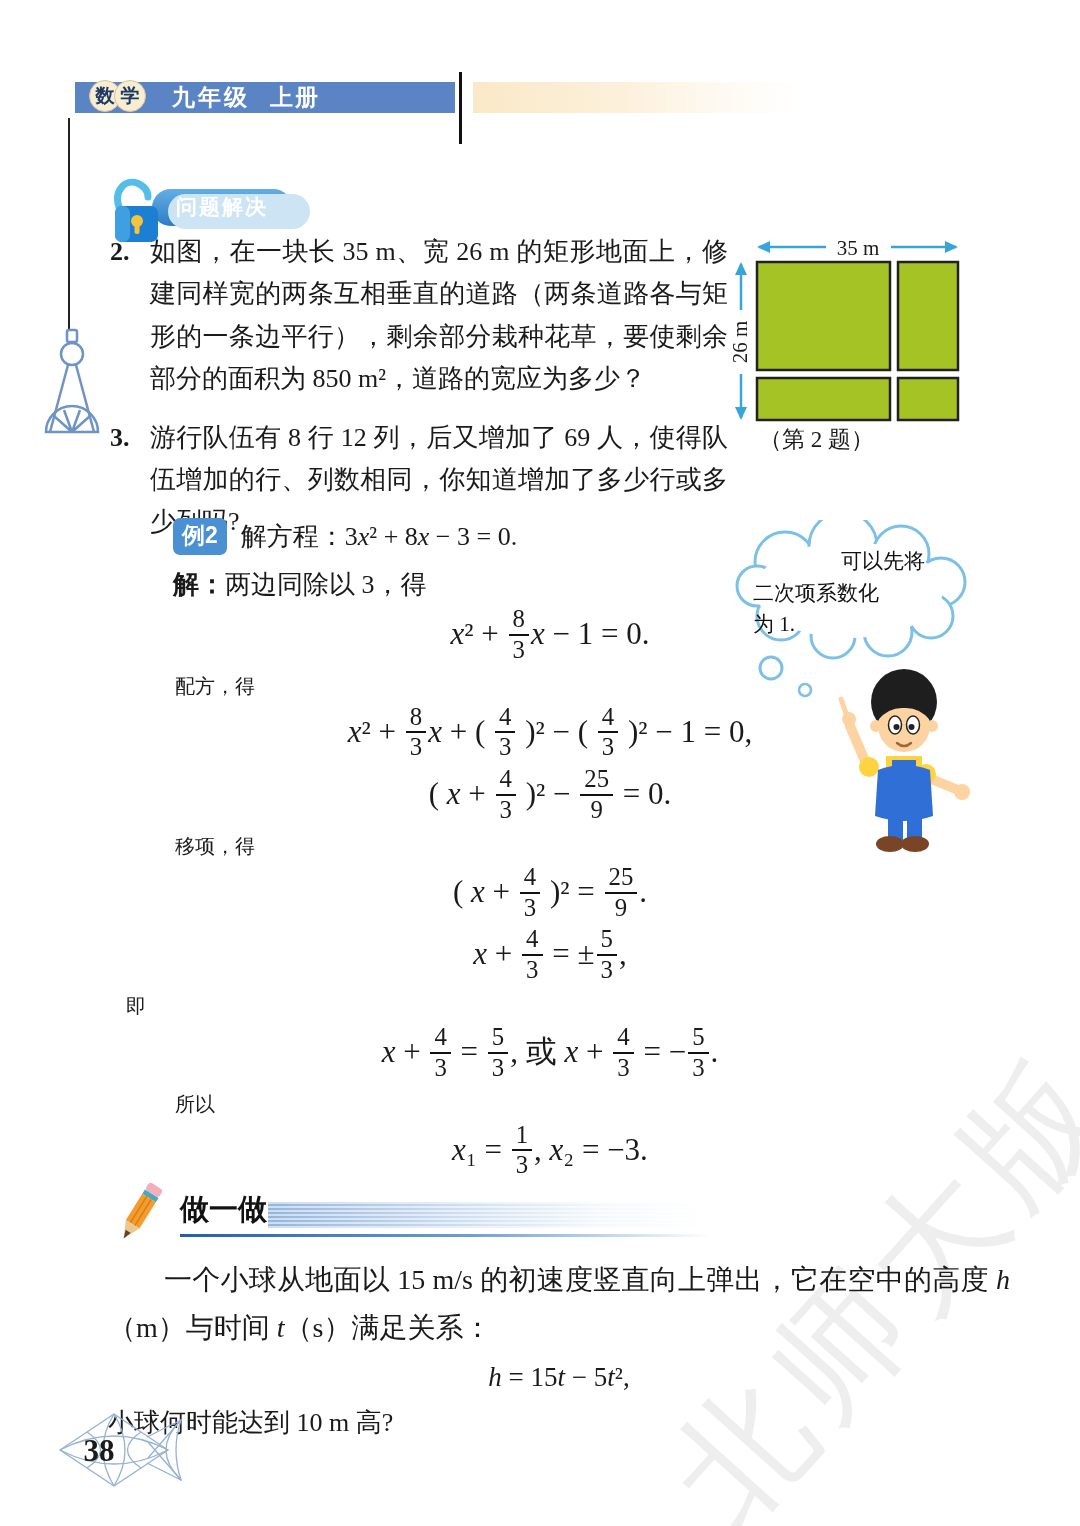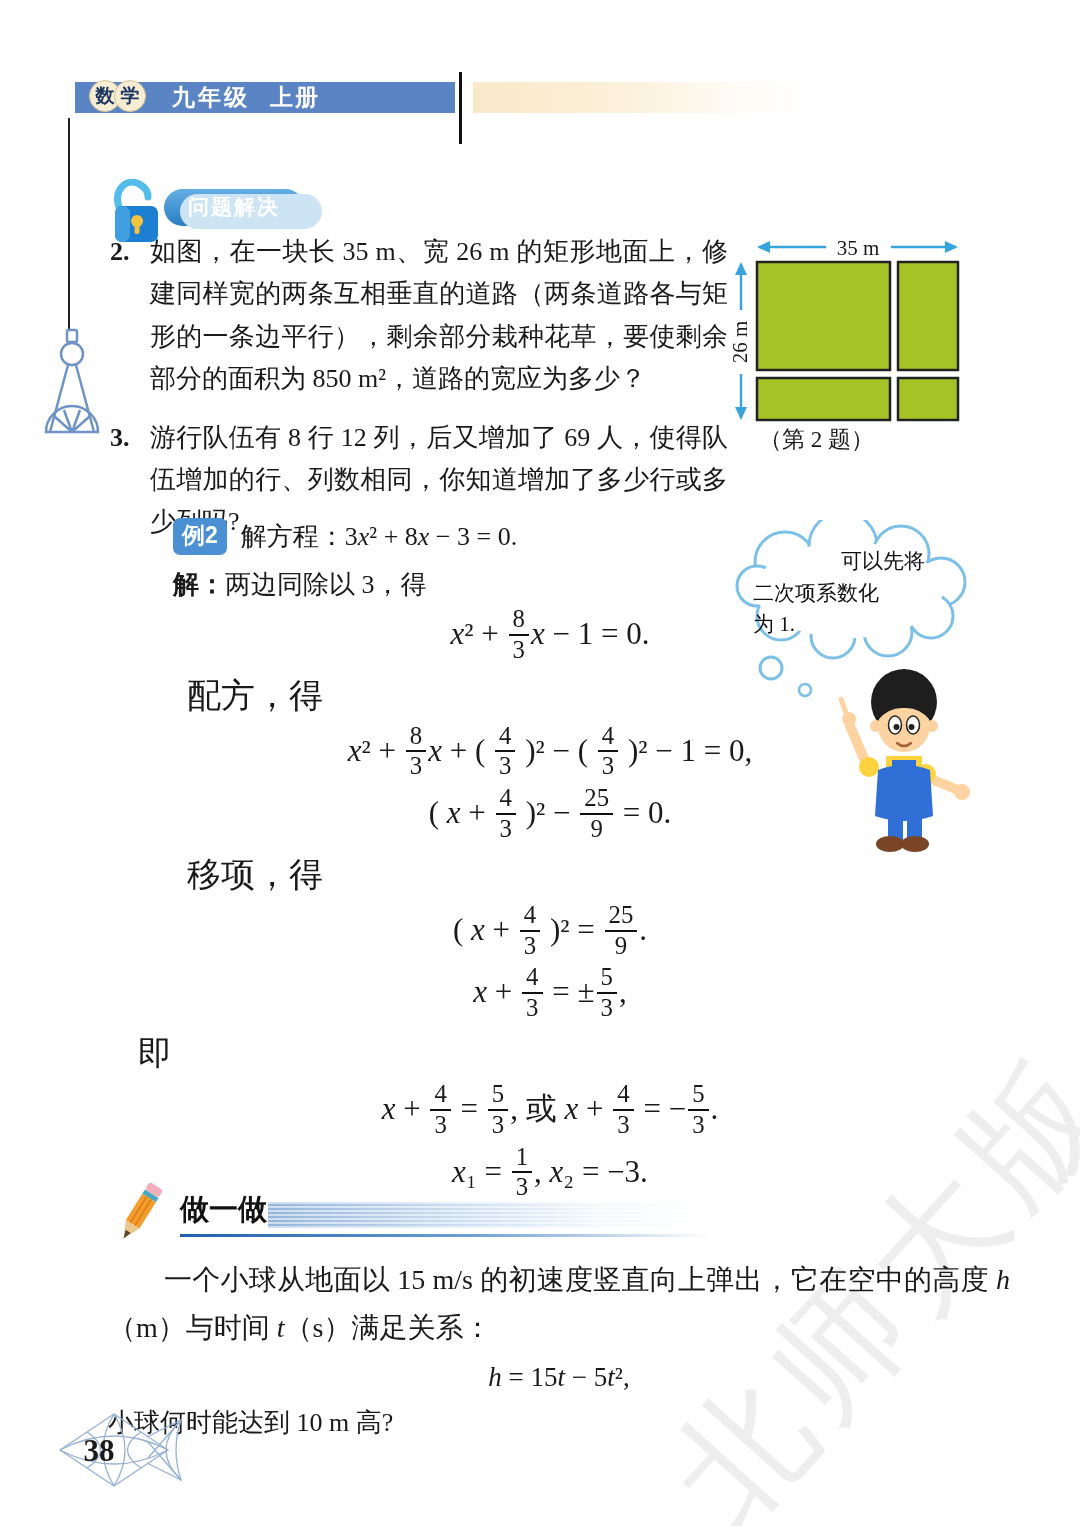--- a/index.html
+++ b/index.html
@@ -19,21 +19,21 @@
   .header-vol{margin-left:20px;color:#fff;font-weight:bold;font-size:23px;letter-spacing:2px;
               font-family:"Liberation Sans","DejaVu Sans",sans-serif;}
   .header-divider{position:absolute;left:459px;top:72px;width:3px;height:72px;background:#111;}
   .cream-bar{position:absolute;left:473px;top:82px;width:330px;height:31px;
              background:linear-gradient(90deg,#fae9c8 0%,#fcf0da 45%,#fefaf2 75%,#ffffff 100%);}
   .left-rule{position:absolute;left:68px;top:118px;width:2px;height:212px;background:#222;}
   .compass{position:absolute;left:40px;top:328px;}
 
   
   .lock{position:absolute;left:106px;top:176px;z-index:3;}
-  .ps-pill{position:absolute;left:164px;top:189px;z-index:2;padding:4px 24px 5px;border-radius:19px;
+  .ps-pill{position:absolute;left:152px;top:189px;z-index:2;padding:4px 24px 5px;border-radius:19px;
            background:linear-gradient(180deg,#63aee4,#2d7dc4);color:#fff;font-weight:bold;font-size:21px;
            letter-spacing:2px;font-family:"Liberation Sans","DejaVu Sans",sans-serif;}
   .ps-pill::after{content:"";position:absolute;z-index:-1;top:5px;bottom:-3px;left:16px;right:-18px;
                   border-radius:19px;background:#cde4f5;}
 
   
   .problem-list{position:absolute;left:110px;top:231px;width:618px;}
   .problem{display:flex;margin-bottom:16px;}
   .pnum{flex:none;width:40px;font-weight:bold;font-size:26px;line-height:1.63;}
   .ptext{flex:1;font-size:26px;line-height:1.63;text-align:justify;}
@@ -49,21 +49,21 @@
   .boy{position:absolute;left:812px;top:648px;}
 
   
   .example{position:absolute;left:120px;top:518px;width:860px;}
   .ex-intro{padding-left:53px;font-size:26px;display:flex;align-items:center;}
   .ex-badge{display:inline-block;background:#4a90d2;color:#fff;border-radius:7px;padding:2px 9px 4px;
             font-size:23px;font-weight:bold;margin-right:14px;
             font-family:"Liberation Sans","DejaVu Sans",sans-serif;}
   .ex-solution{padding-left:53px;font-size:26px;margin-top:12px;}
   .ex-solution b{font-weight:bold;}
-  .ex-label{padding-left:55px;font-size:34px;margin:8px 12px 2px;}
+  .ex-label{padding-left:55px;font-size:20px;margin:8px 0 2px;}
   .ex-label.outdent{padding-left:6px;}
   .ex-math{text-align:center;font-size:31px;margin:7px 0;line-height:1.15;}
 
   
   .frac{display:inline-block;vertical-align:middle;text-align:center;line-height:1;margin:0 2px;position:relative;top:-2px;font-style:normal;}
   .frac .fn{display:block;font-size:0.8em;padding:0 4px 2px;}
   .frac .fd{display:block;font-size:0.8em;padding:2px 4px 0;border-top:2px solid #111;}
   i{font-family:"Liberation Serif","DejaVu Serif",serif;}
 
   
@@ -227,20 +227,21 @@
     <div>
         <div class="ex-math"><i>x</i>² + <span class="frac"><span class="fn">8</span><span class="fd">3</span></span><i>x</i> − 1 = 0.</div>
         <div class="ex-label">配方，得</div>
         <div class="ex-math"><i>x</i>² + <span class="frac"><span class="fn">8</span><span class="fd">3</span></span><i>x</i> + ( <span class="frac"><span class="fn">4</span><span class="fd">3</span></span> )² − ( <span class="frac"><span class="fn">4</span><span class="fd">3</span></span> )² − 1 = 0,</div>
         <div class="ex-math">( <i>x</i> + <span class="frac"><span class="fn">4</span><span class="fd">3</span></span> )² − <span class="frac"><span class="fn">25</span><span class="fd">9</span></span> = 0.</div>
         <div class="ex-label">移项，得</div>
         <div class="ex-math">( <i>x</i> + <span class="frac"><span class="fn">4</span><span class="fd">3</span></span> )² = <span class="frac"><span class="fn">25</span><span class="fd">9</span></span>.</div>
         <div class="ex-math"><i>x</i> + <span class="frac"><span class="fn">4</span><span class="fd">3</span></span> = ±<span class="frac"><span class="fn">5</span><span class="fd">3</span></span>,</div>
         <div class="ex-label outdent">即</div>
         <div class="ex-math"><i>x</i> + <span class="frac"><span class="fn">4</span><span class="fd">3</span></span> = <span class="frac"><span class="fn">5</span><span class="fd">3</span></span>, 或 <i>x</i> + <span class="frac"><span class="fn">4</span><span class="fd">3</span></span> = −<span class="frac"><span class="fn">5</span><span class="fd">3</span></span>.</div>
+        <div class="ex-label">所以</div>
         <div class="ex-math"><i>x</i>₁ = <span class="frac"><span class="fn">1</span><span class="fd">3</span></span>, <i>x</i>₂ = −3.</div>
       </div>
   </div>
 
   <div class="activity">
     <div class="act-header">
       <div class="pencil">
         <svg width="58" height="68" viewBox="0 0 58 68">
           <g transform="rotate(32 29 34)">
             <rect x="21" y="1" width="16" height="9" rx="3" fill="#f2aeba"></rect>

